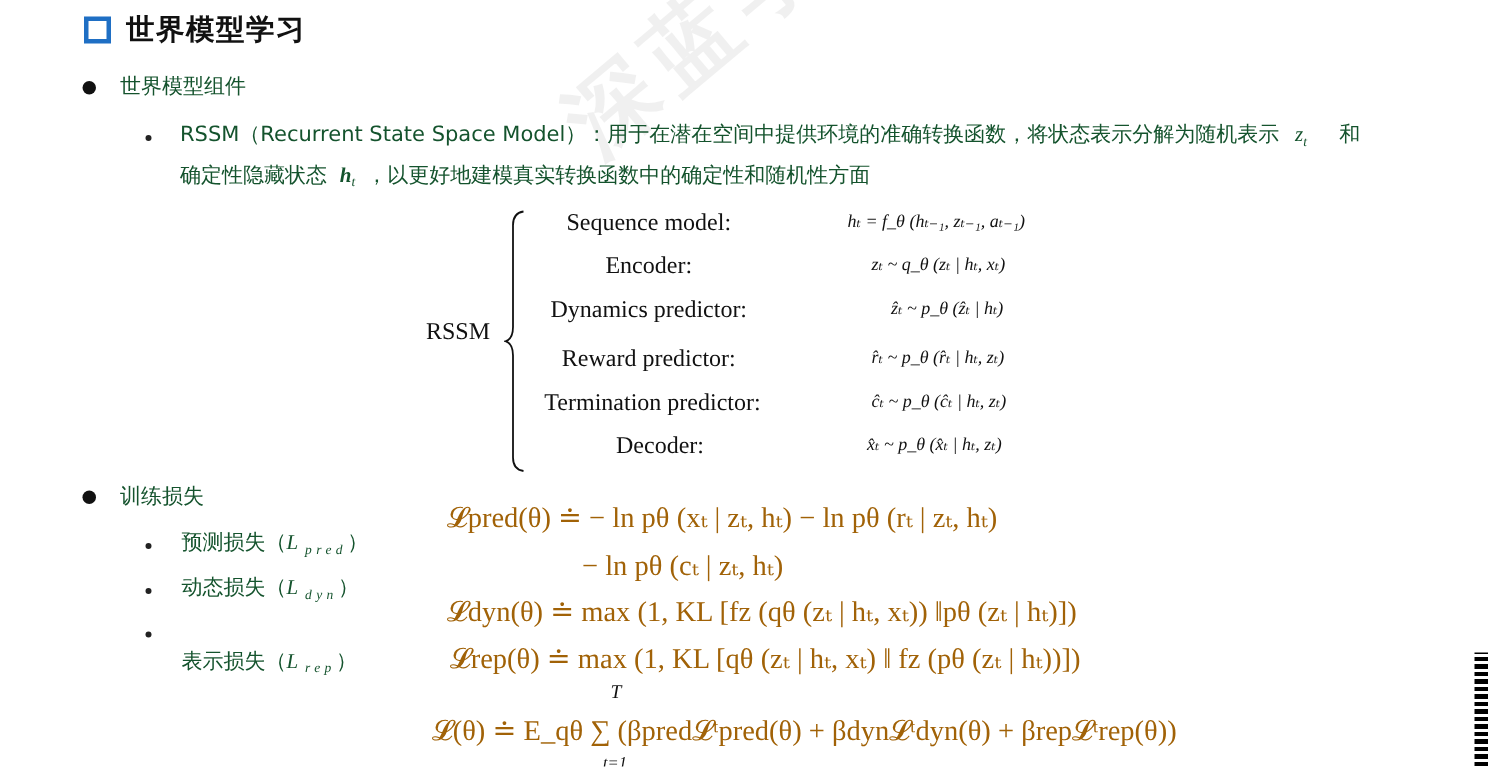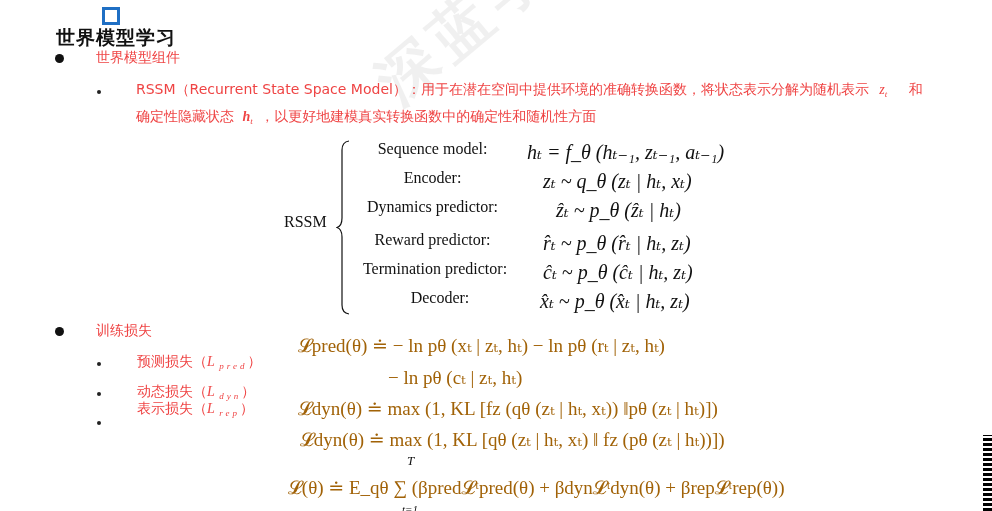--- a/index.html
+++ b/index.html
@@ -1,36 +1,36 @@
 <!DOCTYPE html>
 <html><head>
 <meta charset="utf-8">
 <style>
   html, body { margin: 0; padding: 0; }
   body {
     width: 992px; height: 511px; overflow: hidden; position: relative;
     background: #ffffff; color: #1a1a1a;
     font-family: "DejaVu Sans", "Liberation Sans", sans-serif;
   }
-  .abs { position: absolute; white-space: nowrap; flex-direction: column; }
+  .abs { position: absolute; white-space: nowrap; }
   .title-row { left: 56px; top: 7px; display: flex; align-items: center; }
   .title-box {
     width: 12px; height: 12px; border: 3px solid #1f6fc4; box-sizing: content-box;
     margin-right: 10px; background: #fff;
   }
   .title-text { font-size: 19px; font-weight: bold; color: #111; letter-spacing: 1px; }
   .bullet-dot { width: 9px; height: 9px; border-radius: 50%; background: #111; display: inline-block; }
   .sub-dot { width: 4px; height: 4px; border-radius: 50%; background: #222; display: inline-block; }
-  .zh { font-size: 14px; color: #ef4444; margin-left: 16px; }
+  .zh { font-size: 14px; color: #14532d; }
   .math { font-family: "Liberation Serif", "DejaVu Serif", serif; font-style: italic; }
   .serif { font-family: "Liberation Serif", "DejaVu Serif", serif; color: #111; }
   .sub { font-size: 9px; letter-spacing: 3px; vertical-align: -3px; font-style: italic; font-family: "Liberation Serif", serif; }
   .rssm-label { font-size: 16px; }
   .row-label { font-size: 16px; text-align: center; }
-  .row-eq { font-size: 20px; font-style: italic; }
+  .row-eq { font-size: 12px; font-style: italic; margin-left: 38px; }
   .loss-eq { font-family: "Liberation Serif", "DejaVu Serif", serif; font-size: 19px; color: #a16207; }
   .brace {
     position: absolute; left: 336px; top: 140px; width: 14px; height: 175px;
   }
   .watermark {
     position: absolute; left: 360px; top: 60px; font-size: 60px; color: rgba(0,0,0,0.06);
     transform: rotate(-40deg); transform-origin: left top; font-weight: bold; pointer-events: none;
     letter-spacing: 8px;
   }
   .qr {
@@ -94,26 +94,26 @@
 <div class="abs zh" style="left:121px; top:353px;text-align:right;">
   <span>预测损失（</span><span class="math">L</span> <span class="sub">pred</span><span>）</span>
 </div>
 
 <span class="abs sub-dot" style="left:97px; top:392px;"></span>
 <div class="abs zh" style="left:121px; top:383px;">
   <span>动态损失（</span><span class="math">L</span> <span class="sub">dyn</span><span>）</span>
 </div>
 
 <span class="abs sub-dot" style="left:97px; top:421px;"></span>
-<div class="abs zh" style="left:121px; top:400px;">
+<div class="abs zh" style="left:121px; top:432px;">
   <span>表示损失（</span><span class="math">L</span> <span class="sub">rep</span><span>）</span>
 </div>
 
 <div class="abs loss-eq" style="left:298px; top:334px;">𝓛pred(θ) ≐ − ln pθ (xₜ | zₜ, hₜ) − ln pθ (rₜ | zₜ, hₜ)</div>
 <div class="abs loss-eq" style="left:388px; top:366px;">− ln pθ (cₜ | zₜ, hₜ)</div>
 <div class="abs loss-eq" style="left:298px; top:397px;">𝓛dyn(θ) ≐ max (1, KL [fz (qθ (zₜ | hₜ, xₜ)) ‖pθ (zₜ | hₜ)])</div>
-<div class="abs loss-eq" style="left:300px; top:428px;">𝓛dyn(θ) ≐ max (1, KL [qθ (zₜ | hₜ, xₜ) ‖ fz (pθ (zₜ | hₜ))])</div>
+<div class="abs loss-eq" style="left:300px; top:428px;">𝓛rep(θ) ≐ max (1, KL [qθ (zₜ | hₜ, xₜ) ‖ fz (pθ (zₜ | hₜ))])</div>
 
 <div class="abs serif" style="left:407px; top:453px; font-size:13px; font-style:italic;">T</div>
 <div class="abs loss-eq" style="left:288px; top:476px;">𝓛(θ) ≐ E_qθ ∑ (βpred𝓛ᵗpred(θ) + βdyn𝓛ᵗdyn(θ) + βrep𝓛ᵗrep(θ))</div>
 <div class="abs serif" style="left:402px; top:503px; font-size:11px; font-style:italic;">t=1</div>
 
 <div class="qr"></div>
 
 </body></html>

